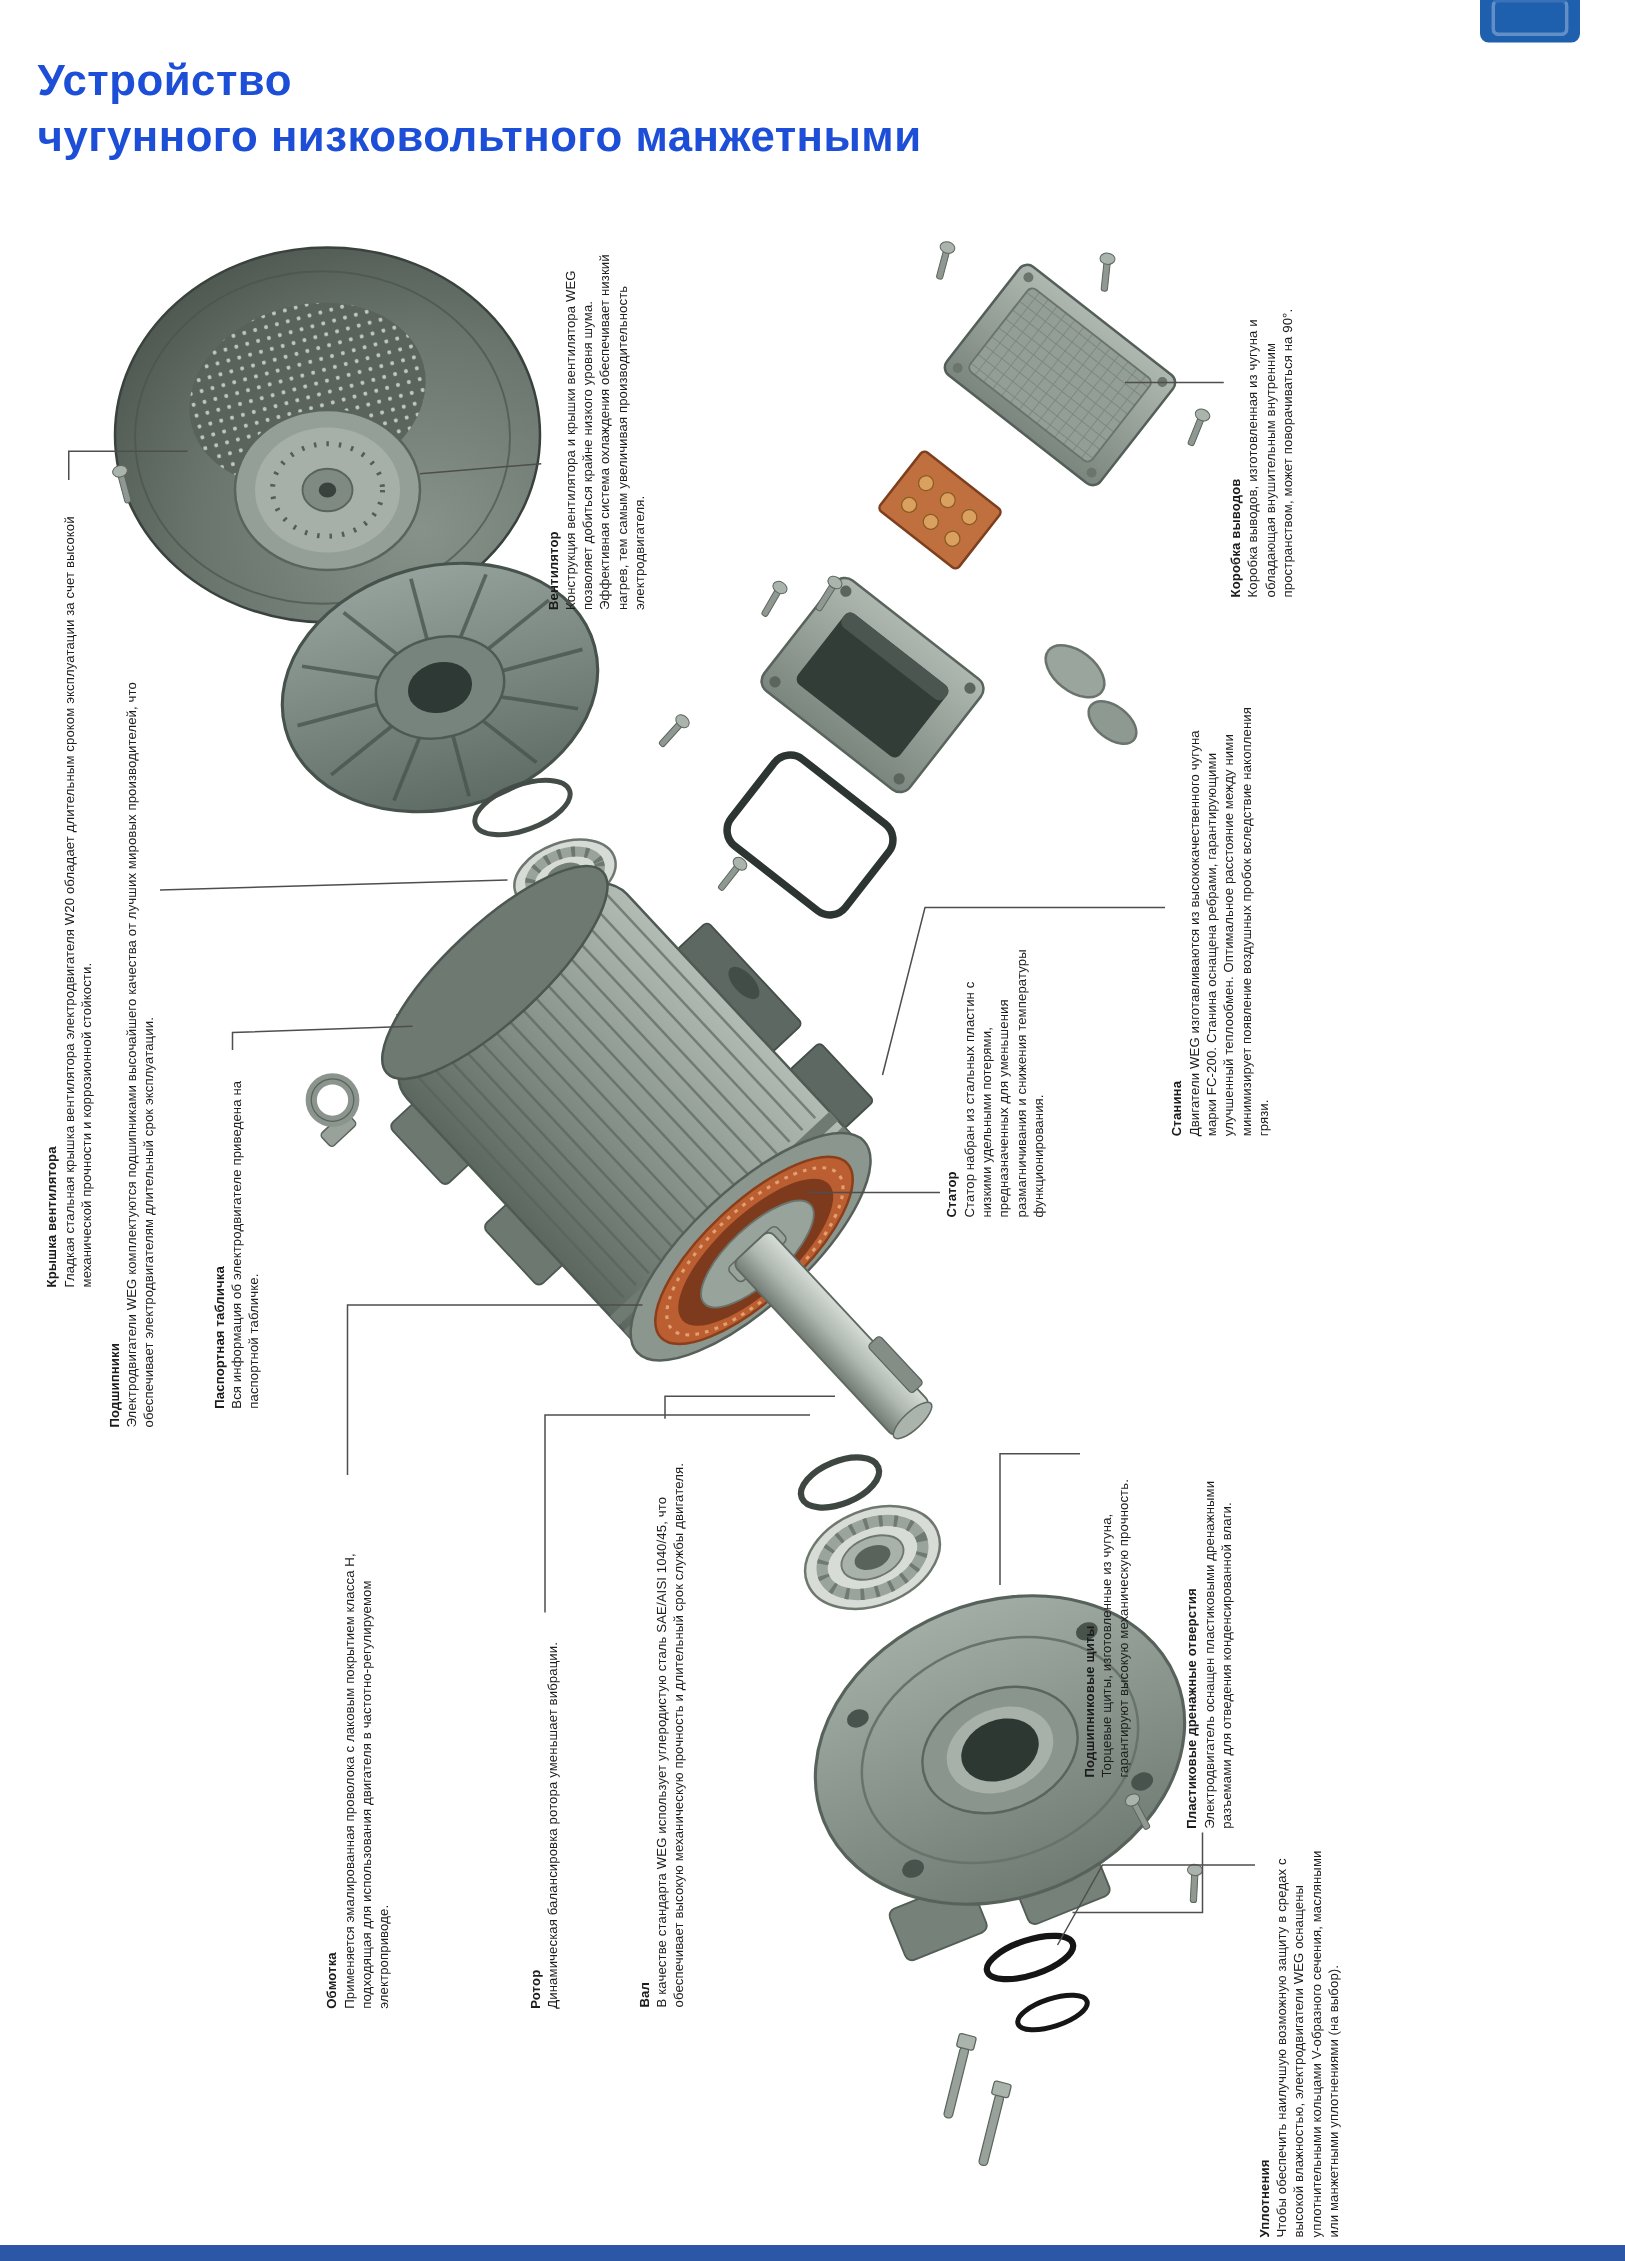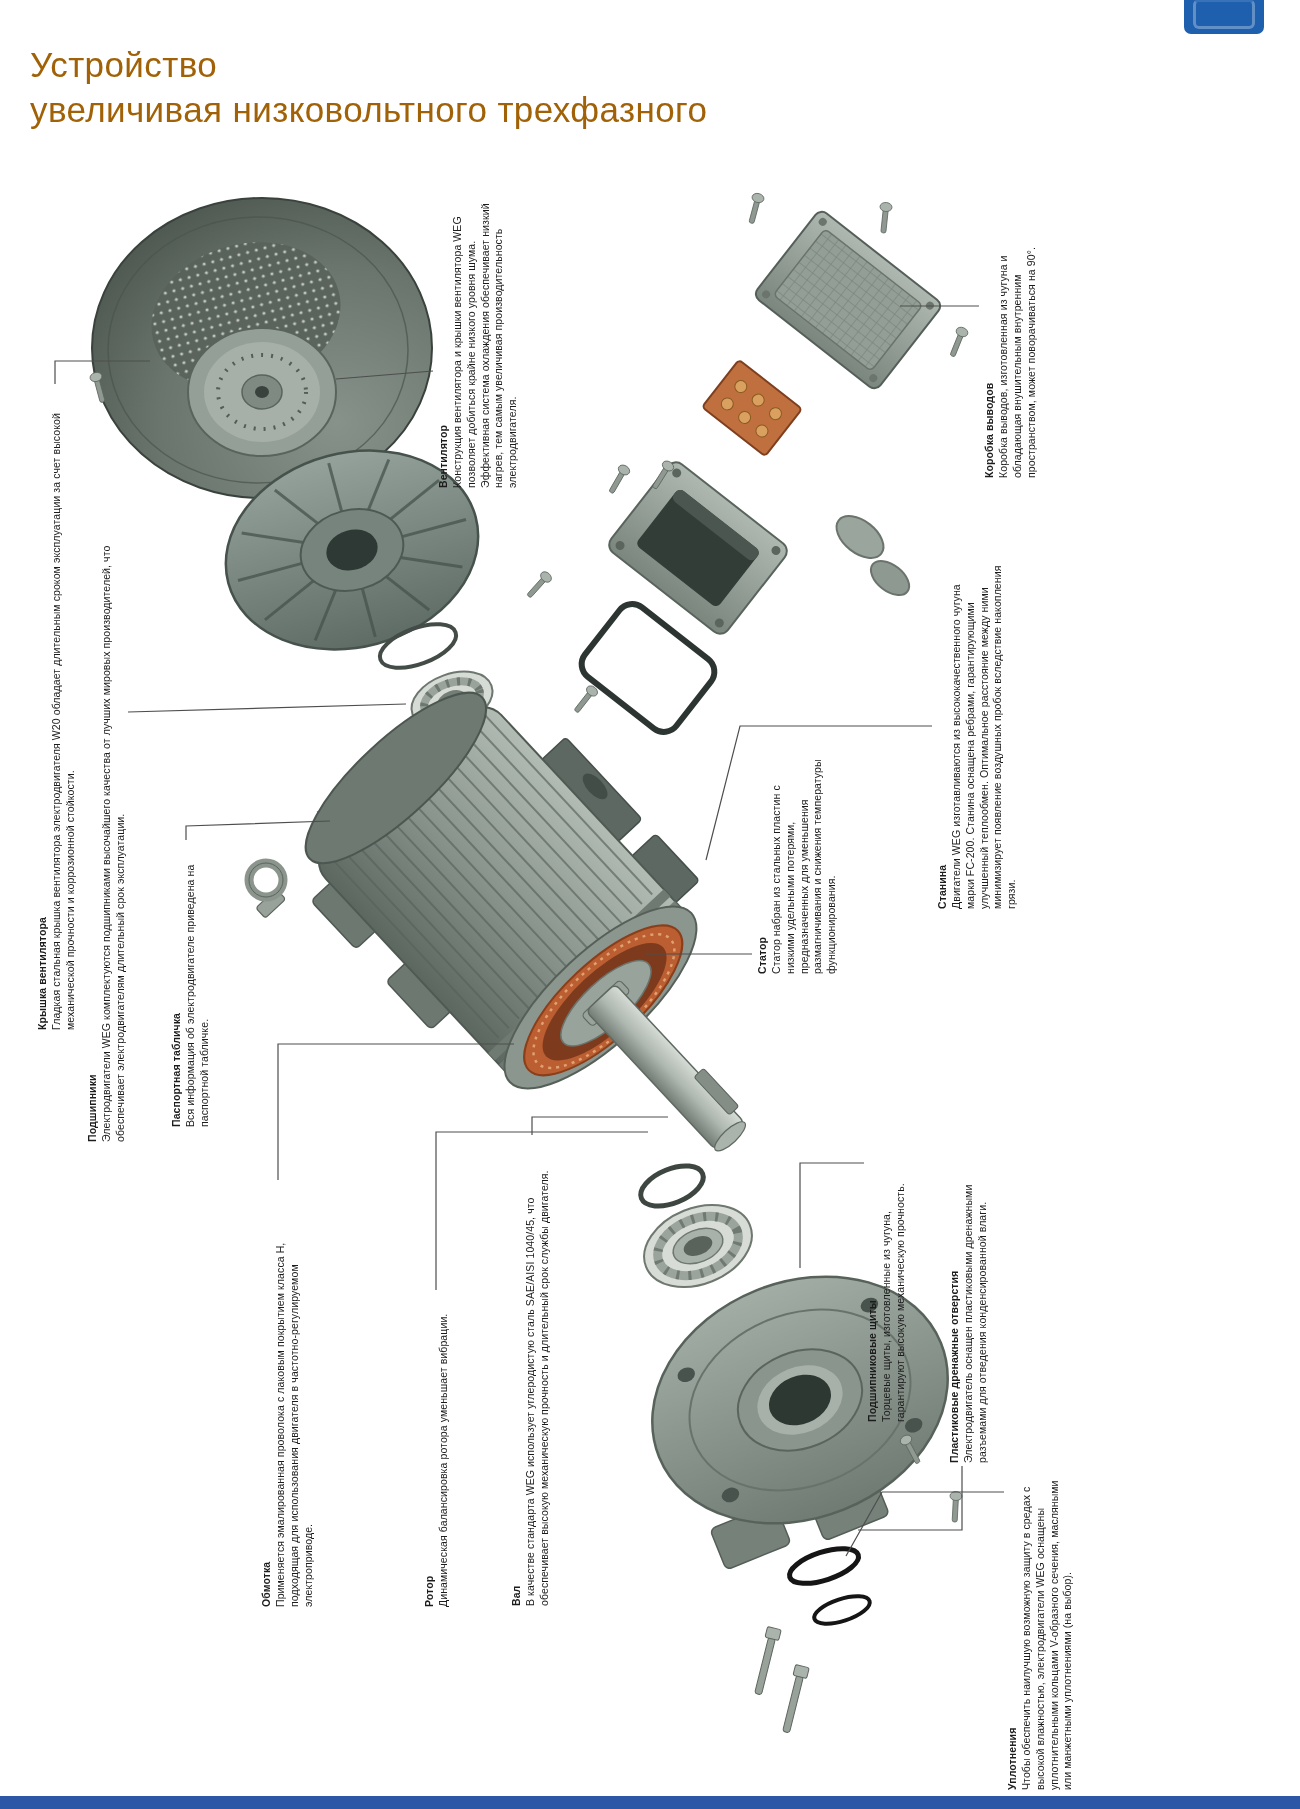--- a/index.html
+++ b/index.html
@@ -5,22 +5,22 @@
   html,body{margin:0;padding:0;background:#e8e8e8;}
   .page{
     position:relative;width:1300px;height:1809px;margin:0 auto;
     background:#ffffff;font-family:"Liberation Sans",sans-serif;overflow:hidden;
   }
   
   .logo{position:absolute;top:-8px;right:36px;width:80px;height:42px;
     background:#1e5fae;border-radius:7px;overflow:hidden;}
   .logo-mark{position:absolute;inset:7px 9px 5px 9px;border-radius:6px;
     border:3px solid rgba(255,255,255,.3);border-top-color:rgba(255,255,255,.12);}
-  .title{position:absolute;left:30px;top:42px;color:#a16207;font-size:35px;
-    line-height:45px;font-weight:400;letter-spacing:.4px;}
+  .title{position:absolute;left:30px;top:42px;color:#1d4ed8;font-size:35px;
+    line-height:45px;font-weight:700;letter-spacing:.4px;}
   .title span{display:block;}
   
   .diagram{position:absolute;left:0;top:0;width:1300px;height:1809px;}
   
   .vlabel{position:absolute;writing-mode:vertical-rl;transform:rotate(180deg);
     font-size:10.5px;line-height:1.32;color:#1c1c1c;letter-spacing:.1px;}
   .vlabel .lt{display:block;font-weight:700;}
   .vlabel .lb{display:block;white-space:pre-line;}
   #lbl-fan-cover   {left:36px;  top:388px;  height:642px;}
   #lbl-bearings    {left:86px;  top:478px;  height:664px;}
@@ -42,21 +42,21 @@
 <body>
 
 <div class="page">
 
   <div class="logo">
     <div class="logo-mark"></div>
   </div>
 
   <div class="title">
     <span>Устройство</span>
-    <span>увеличивая низковольтного трехфазного</span>
+    <span>чугунного низковольтного манжетными</span>
   </div>
 
   <svg class="diagram" viewBox="0 0 1300 1809">
     <defs>
       <radialGradient id="gradCover" cx="0.72" cy="0.75" r="0.95">
         <stop offset="0" stop-color="#87928a"></stop>
           <stop offset="0.55" stop-color="#6a756d"></stop>
           <stop offset="1" stop-color="#454f48"></stop>
       </radialGradient>
       <linearGradient id="gradBody" x1="0" y1="0" x2="0" y2="1">

